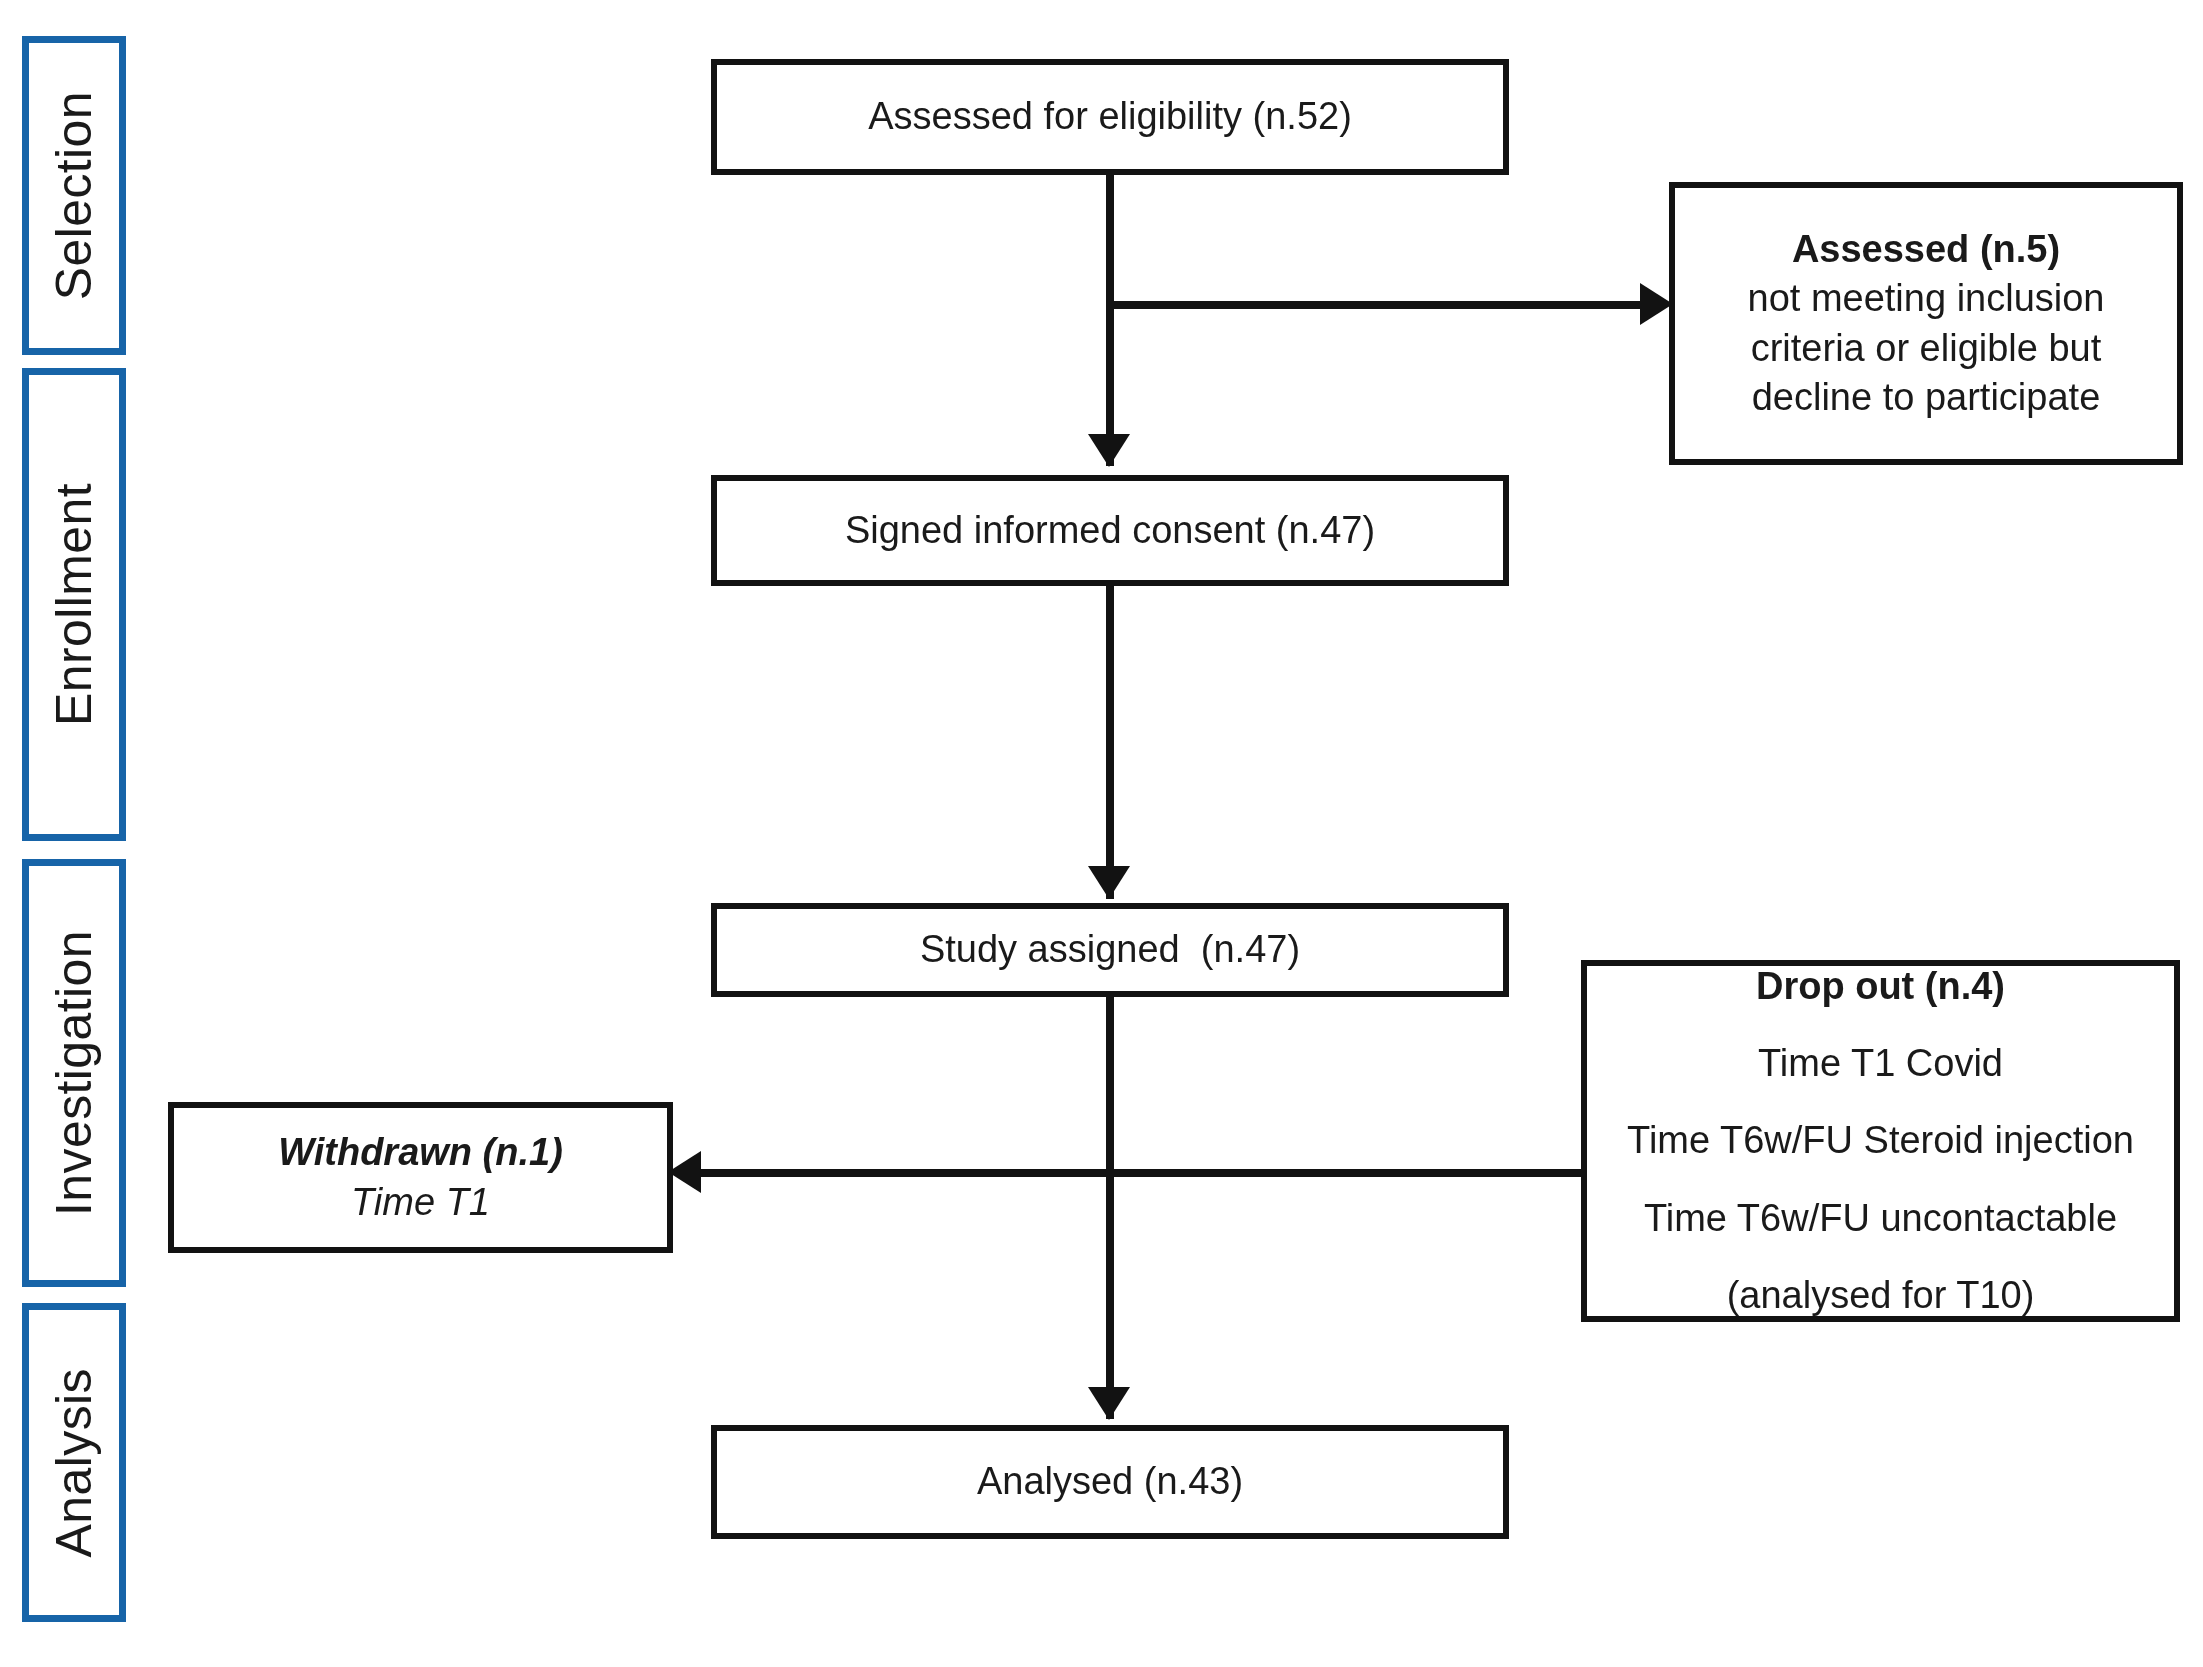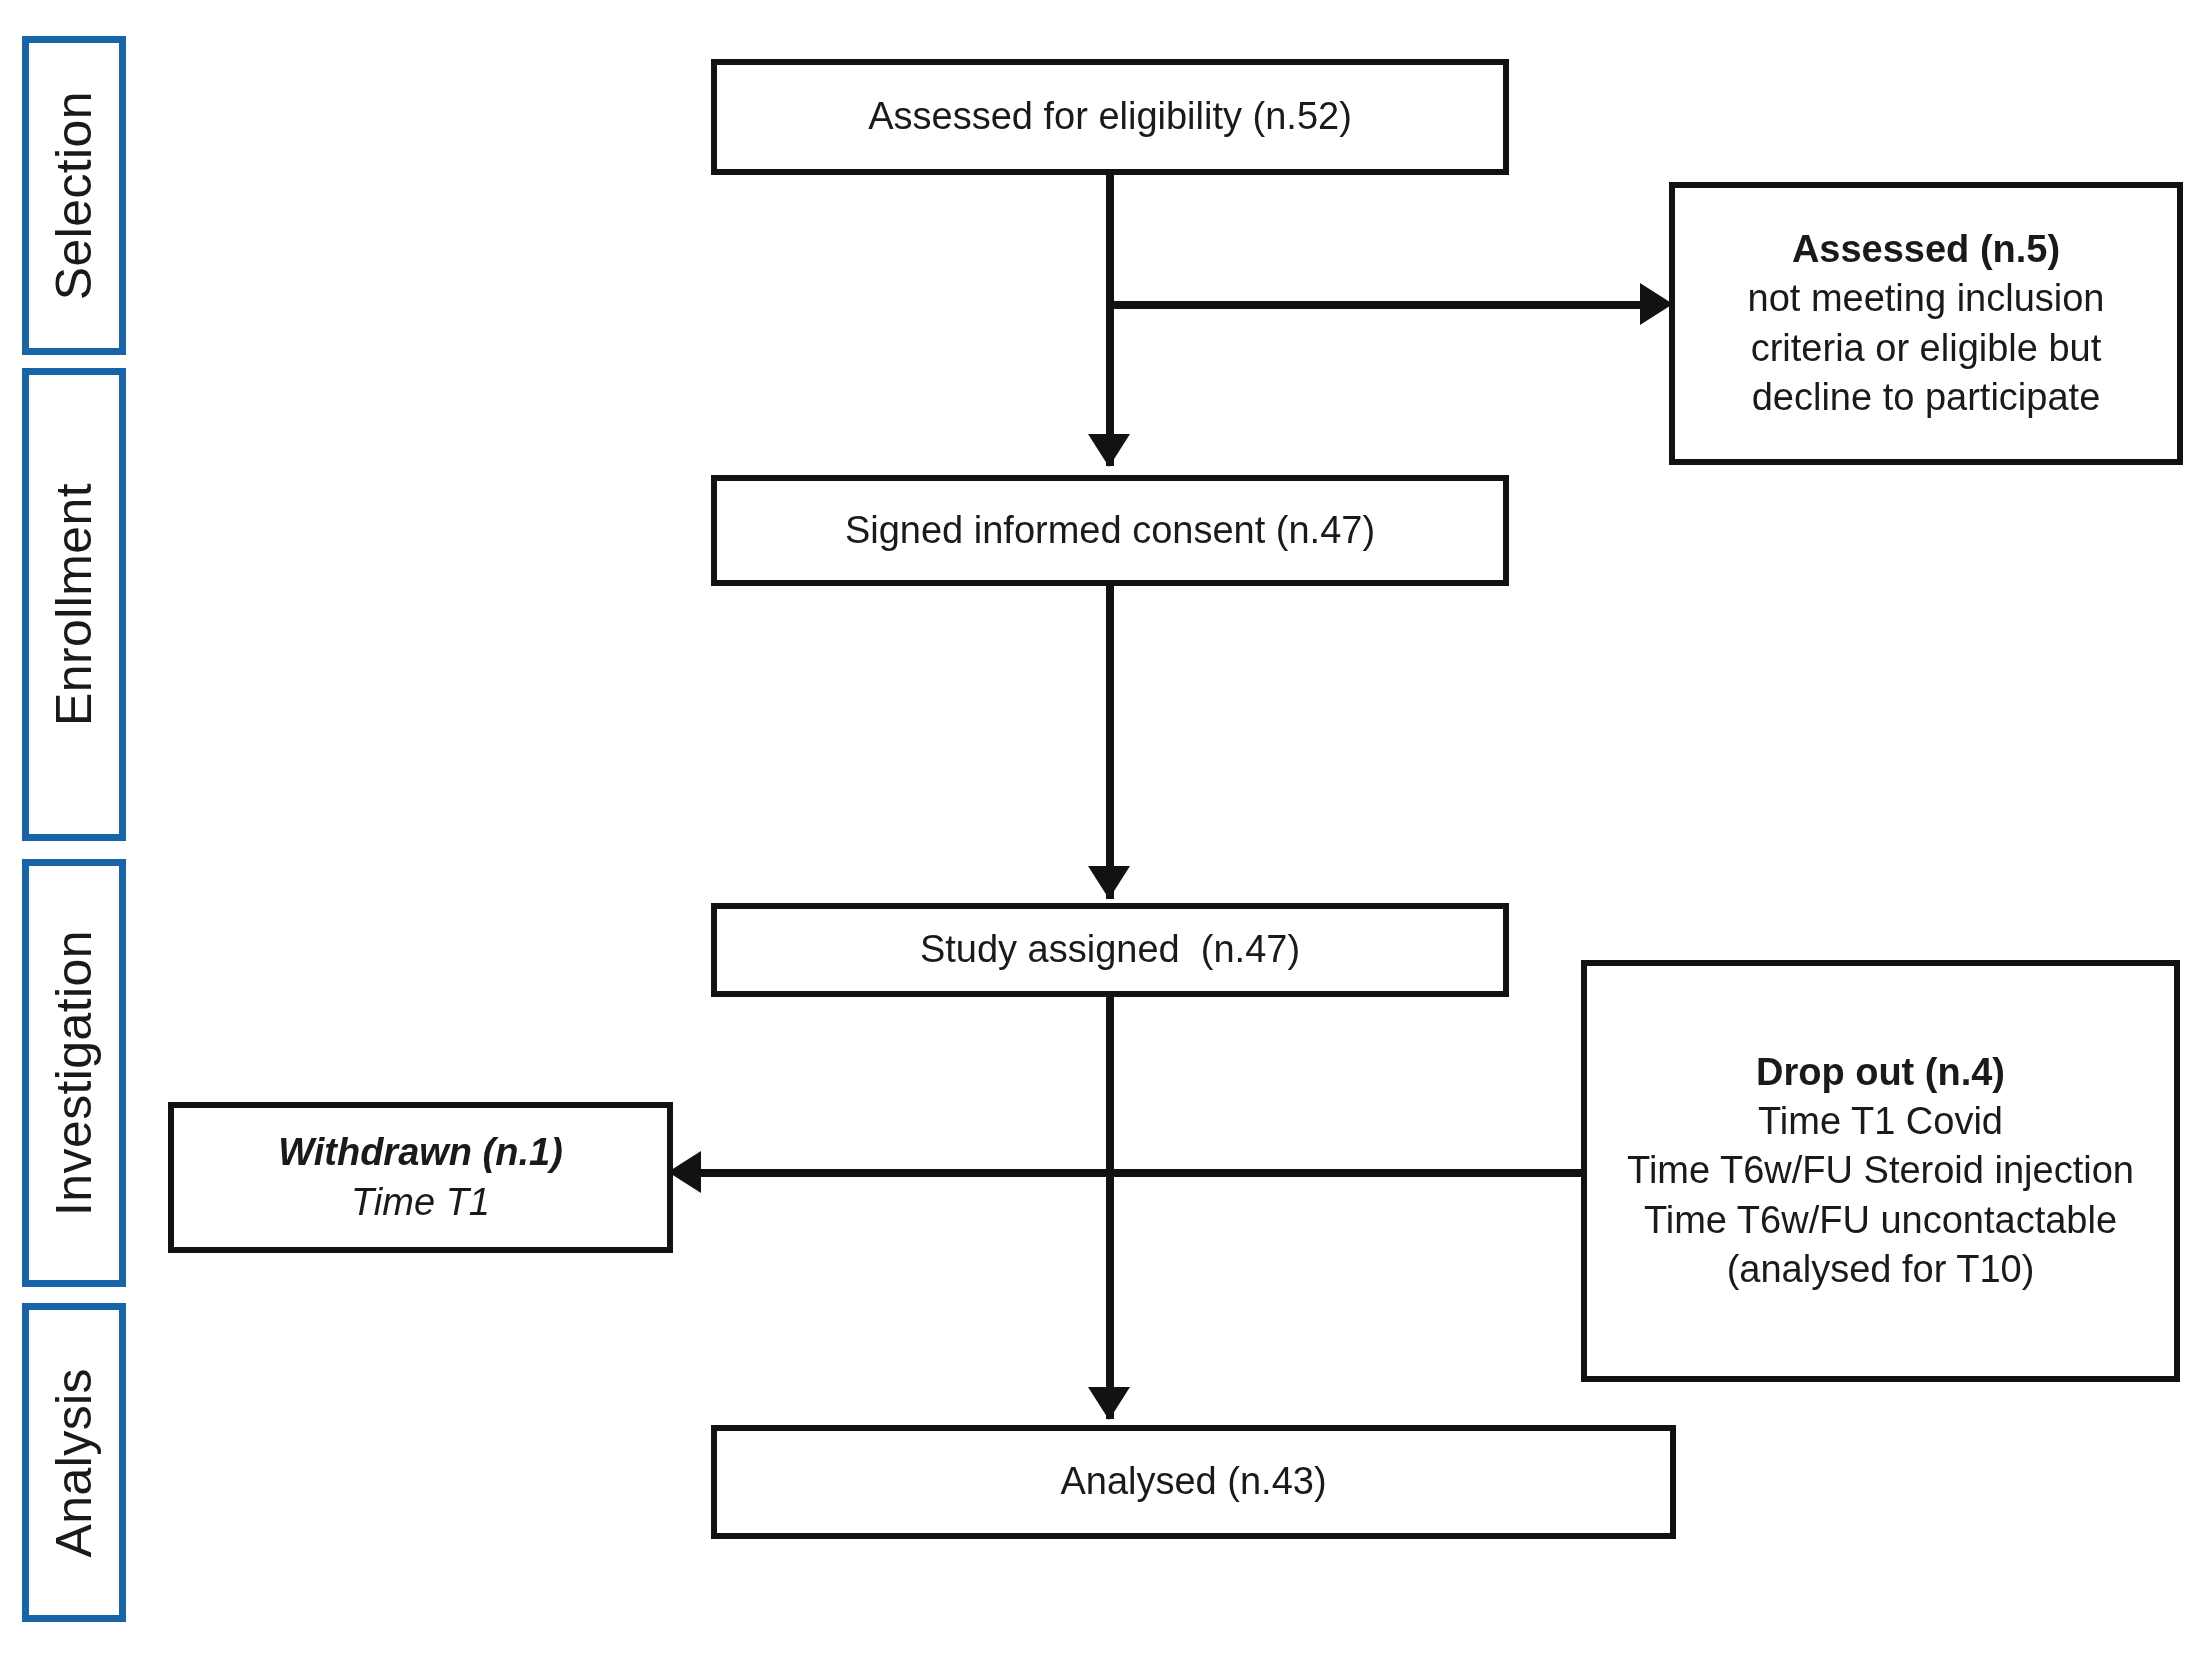--- a/index.html
+++ b/index.html
@@ -151,26 +151,26 @@
 
   <div class="flow-box" style="left:711px; top:895px; width:798px; height:94px;">
     <div class="line">Study assigned  (n.47)</div>
   </div>
 
   <div class="flow-box" style="left:168px; top:1094px; width:505px; height:151px;font-style:italic;">
     <div class="line bold">Withdrawn (n.1)</div>
     <div class="line">Time T1</div>
   </div>
 
-  <div class="flow-box" style="left:1581px; top:952px; width:599px; height:422px;">
+  <div class="flow-box" style="left:1581px; top:952px; width:599px; height:362px;gap:28px;">
     <div class="line bold">Drop out (n.4)</div>
     <div class="line">Time T1 Covid</div>
     <div class="line">Time T6w/FU Steroid injection</div>
     <div class="line">Time T6w/FU uncontactable</div>
     <div class="line">(analysed for T10)</div>
   </div>
 
-  <div class="flow-box" style="left:711px; top:1417px; width:965px; height:114px;">
+  <div class="flow-box" style="left:711px; top:1417px; width:798px; height:114px;">
     <div class="line">Analysed (n.43)</div>
   </div>
 
 </div>
 
 
 </body></html>

